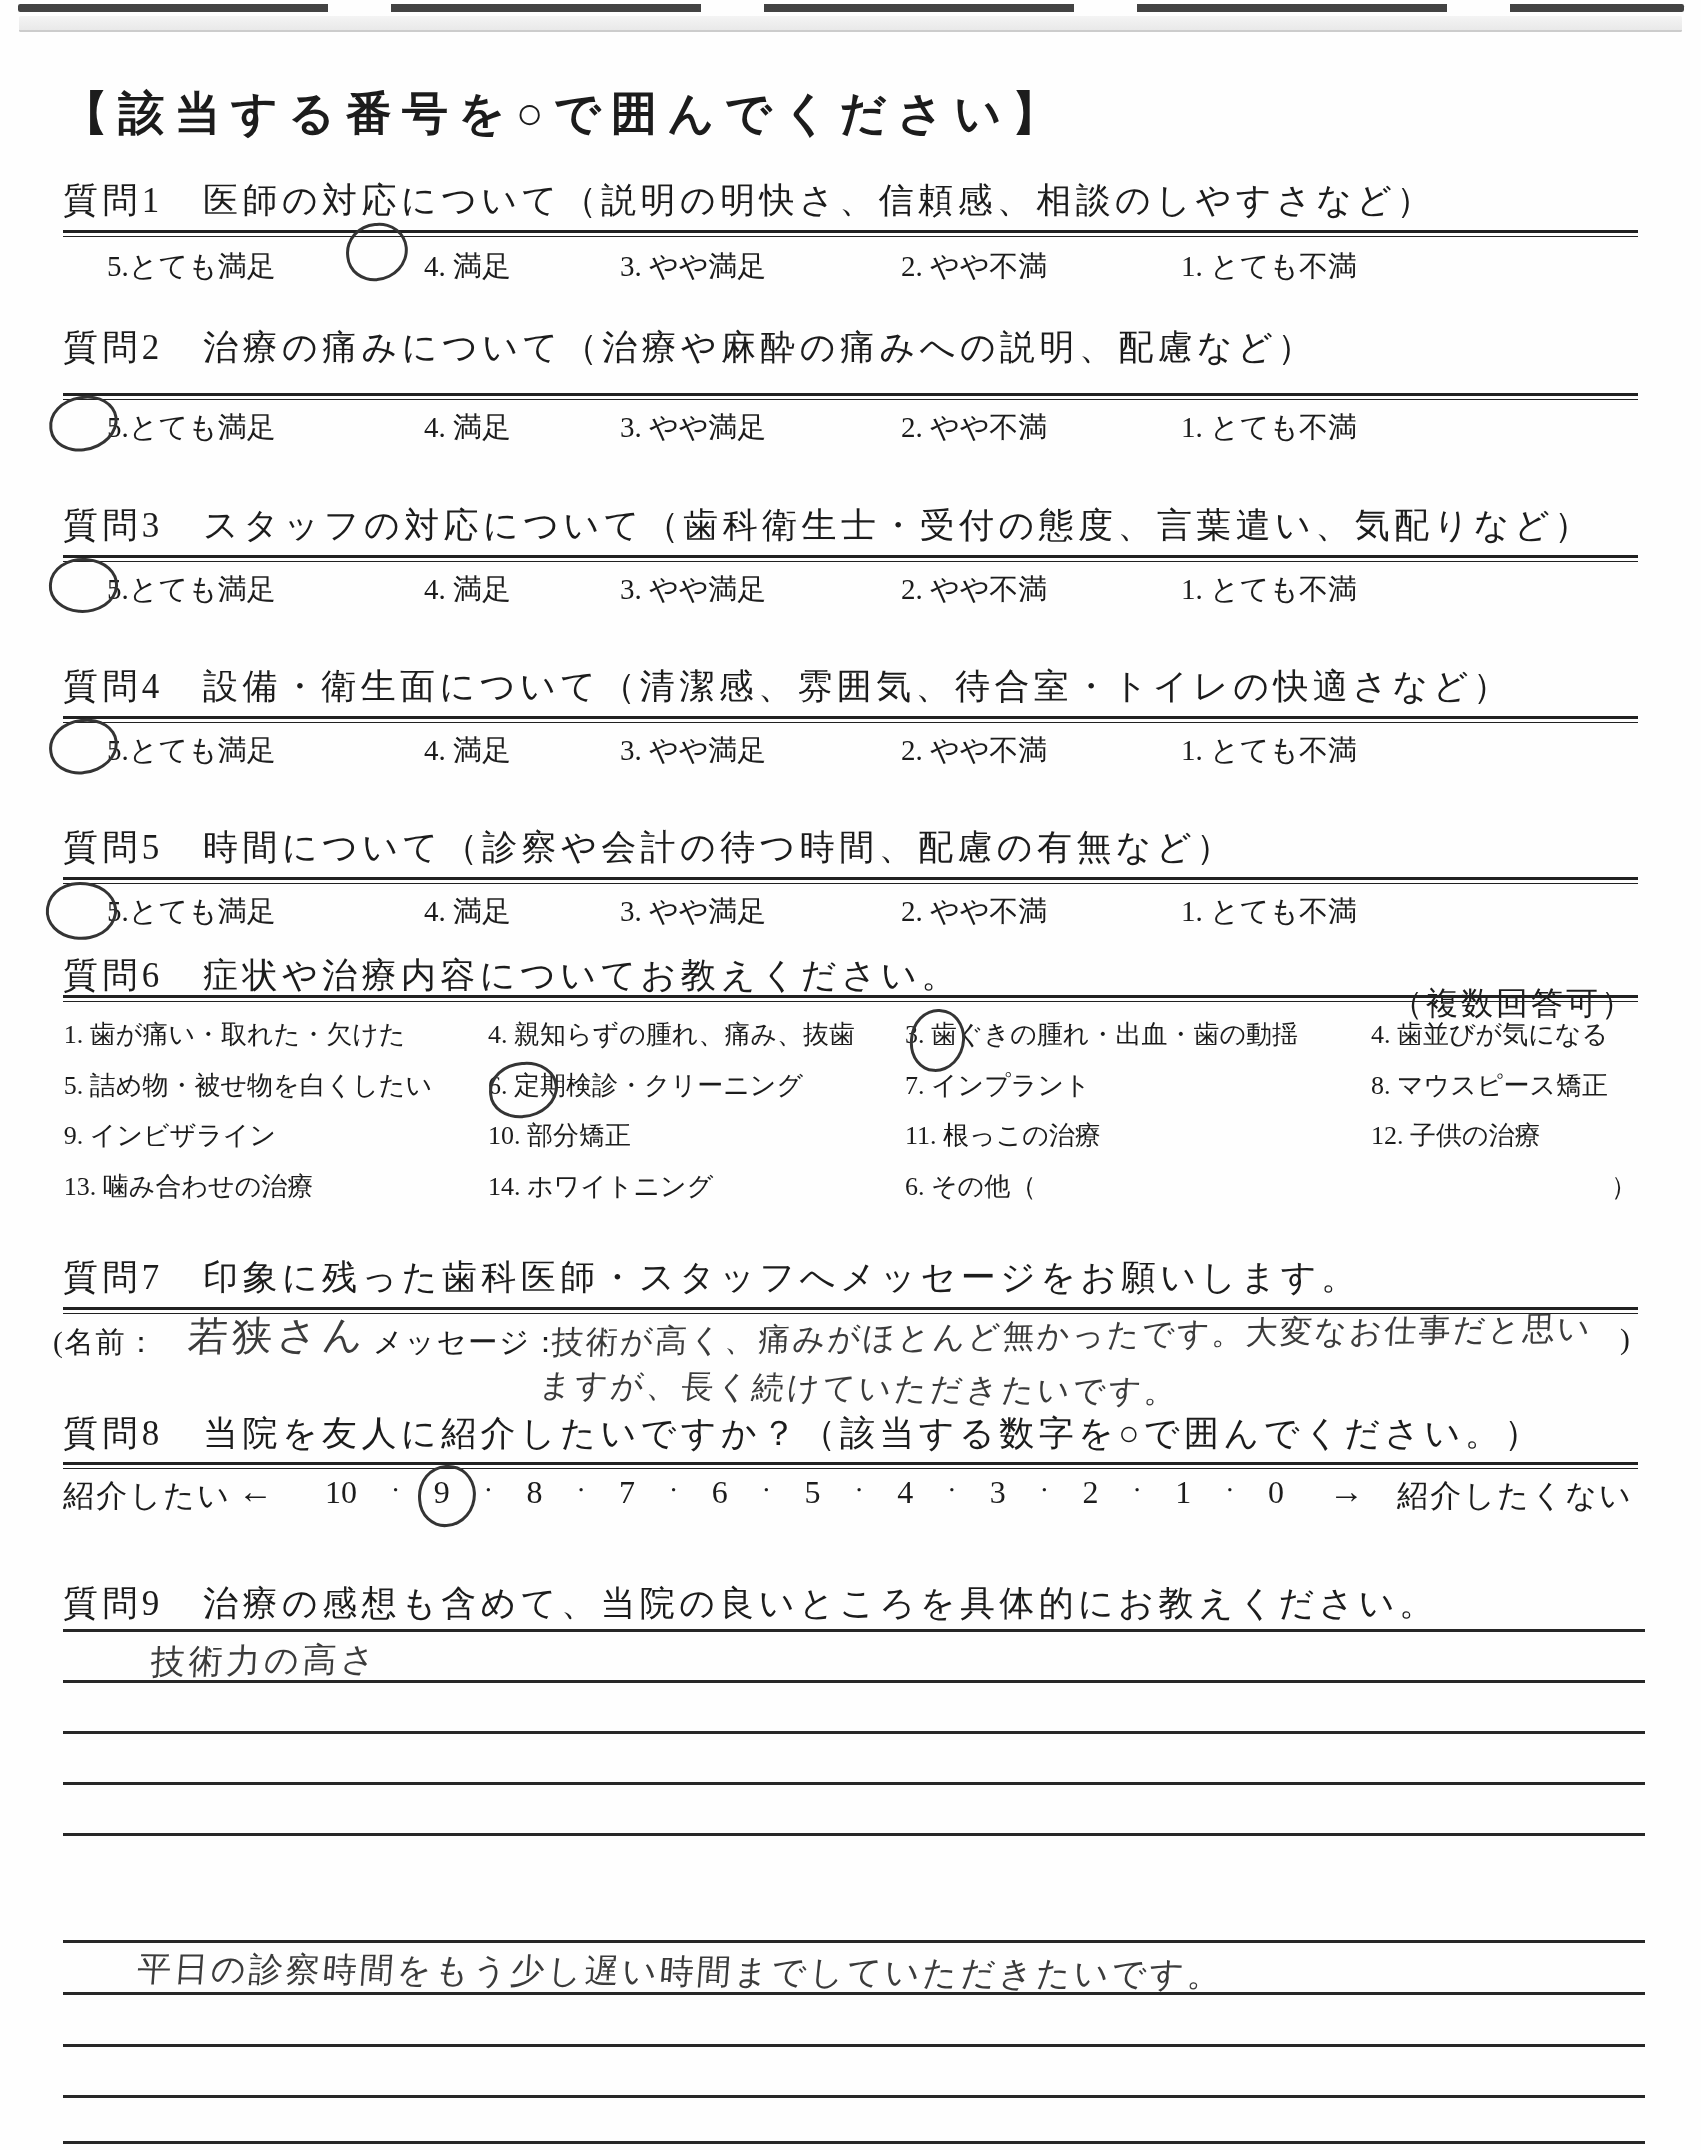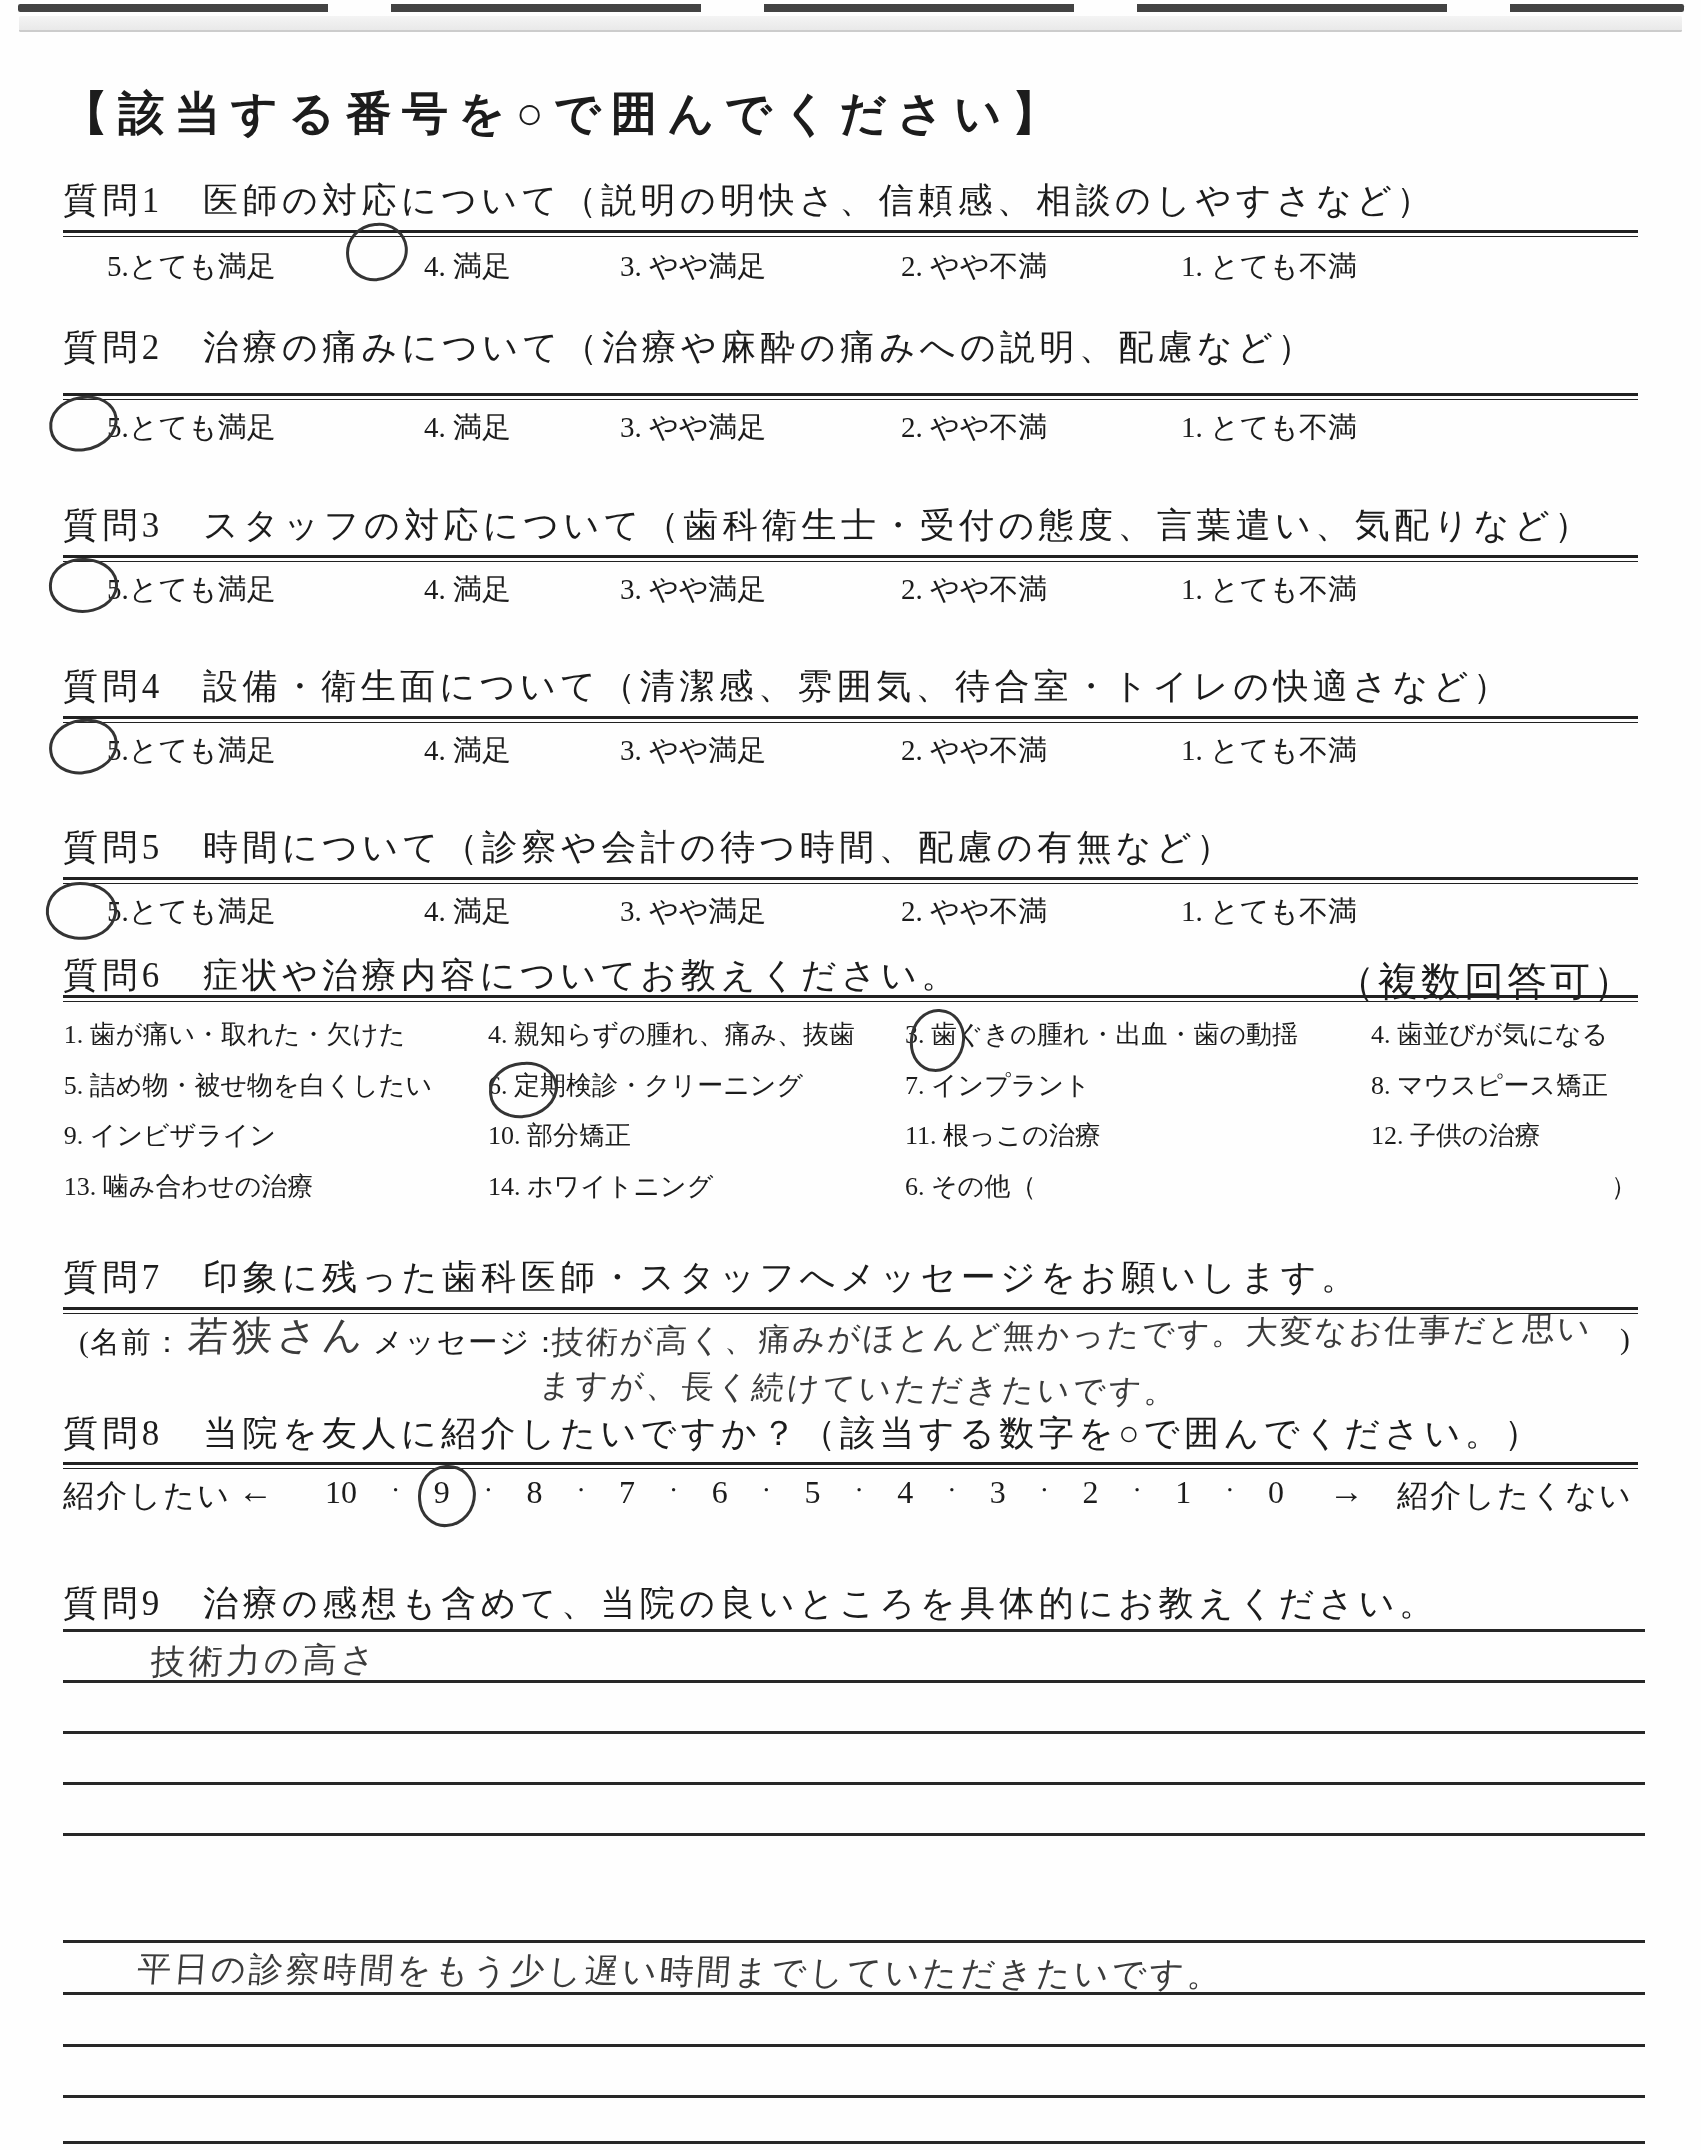--- a/index.html
+++ b/index.html
@@ -20,21 +20,21 @@
     border-bottom:2.2px solid #cccccc;border-radius:1.5px;
   }
   .title{
     position:absolute;left:62px;top:83px;margin:0;
     font-size:46px;font-weight:700;letter-spacing:10.3px;white-space:nowrap;
   }
   .q-heading{
     position:absolute;left:63px;font-size:35px;letter-spacing:4.4px;white-space:nowrap;
   }
   .q-note{
-    position:absolute;right:65px;font-size:40px;letter-spacing:3px;white-space:nowrap;
+    position:absolute;right:65px;font-size:32px;letter-spacing:3px;white-space:nowrap;margin-top:28px;
   }
   .rule{
     position:absolute;left:63px;width:1575px;height:7.4px;
     border-top:3.7px solid #212121;border-bottom:1.5px solid #212121;
   }
   .opt-row{position:absolute;left:63px;width:1580px;height:46px;font-size:29px;}
   .opt{position:absolute;top:0;white-space:nowrap;margin-left:44px;}
   .q6-row{position:absolute;left:49px;width:1595px;height:46px;font-size:26px;}
   .q6-item{position:absolute;top:0;white-space:nowrap;}
   .circle{
@@ -147,21 +147,21 @@
     <span class="q6-item" style="left:14.8px">13. 噛み合わせの治療</span>
     <span class="q6-item" style="left:439px">14. ホワイトニング</span>
     <span class="q6-item" style="left:856px">6. その他（</span>
     <span class="q6-item" style="left:1562px">）</span>
   </div>
   <div class="circle" style="left:910px;top:1009px;width:55px;height:63px;transform:rotate(3deg)"></div>
   <div class="circle" style="left:489px;top:1062px;width:69px;height:56px;transform:rotate(-4deg)"></div>
 
   <div class="q-heading" style="top:1254px">質問7　印象に残った歯科医師・スタッフへメッセージをお願いします。</div>
   <div class="rule" style="top:1307px"></div>
-  <span class="print-label" style="left:79px;top:1323px">(名前：</span>
+  <span class="print-label" style="left:53px;top:1323px">(名前：</span>
   <span class="hand" style="left:188px;top:1308px;font-size:40px;letter-spacing:4.4px">若狭さん</span>
   <span class="print-label" style="left:373px;top:1323px">メッセージ：</span>
   <span class="hand" style="left:552px;top:1314px;font-size:32px;letter-spacing:2.2px">技術が高く、痛みがほとんど無かったです。大変なお仕事だと思い</span>
   <span class="print-label" style="left:1620px;top:1323px">)</span>
   <span class="hand" style="left:539px;top:1367px;font-size:32px;letter-spacing:3px;transform:skewX(-5deg) rotate(0.6deg)">ますが、長く続けていただきたいです。</span>
 
   <div class="q-heading" style="top:1410px">質問8　当院を友人に紹介したいですか？（該当する数字を○で囲んでください。）</div>
   <div class="rule" style="top:1462px"></div>
   <span class="scale-left-label">紹介したい</span>
   <span class="scale-arrow" style="left:238px">←</span>

